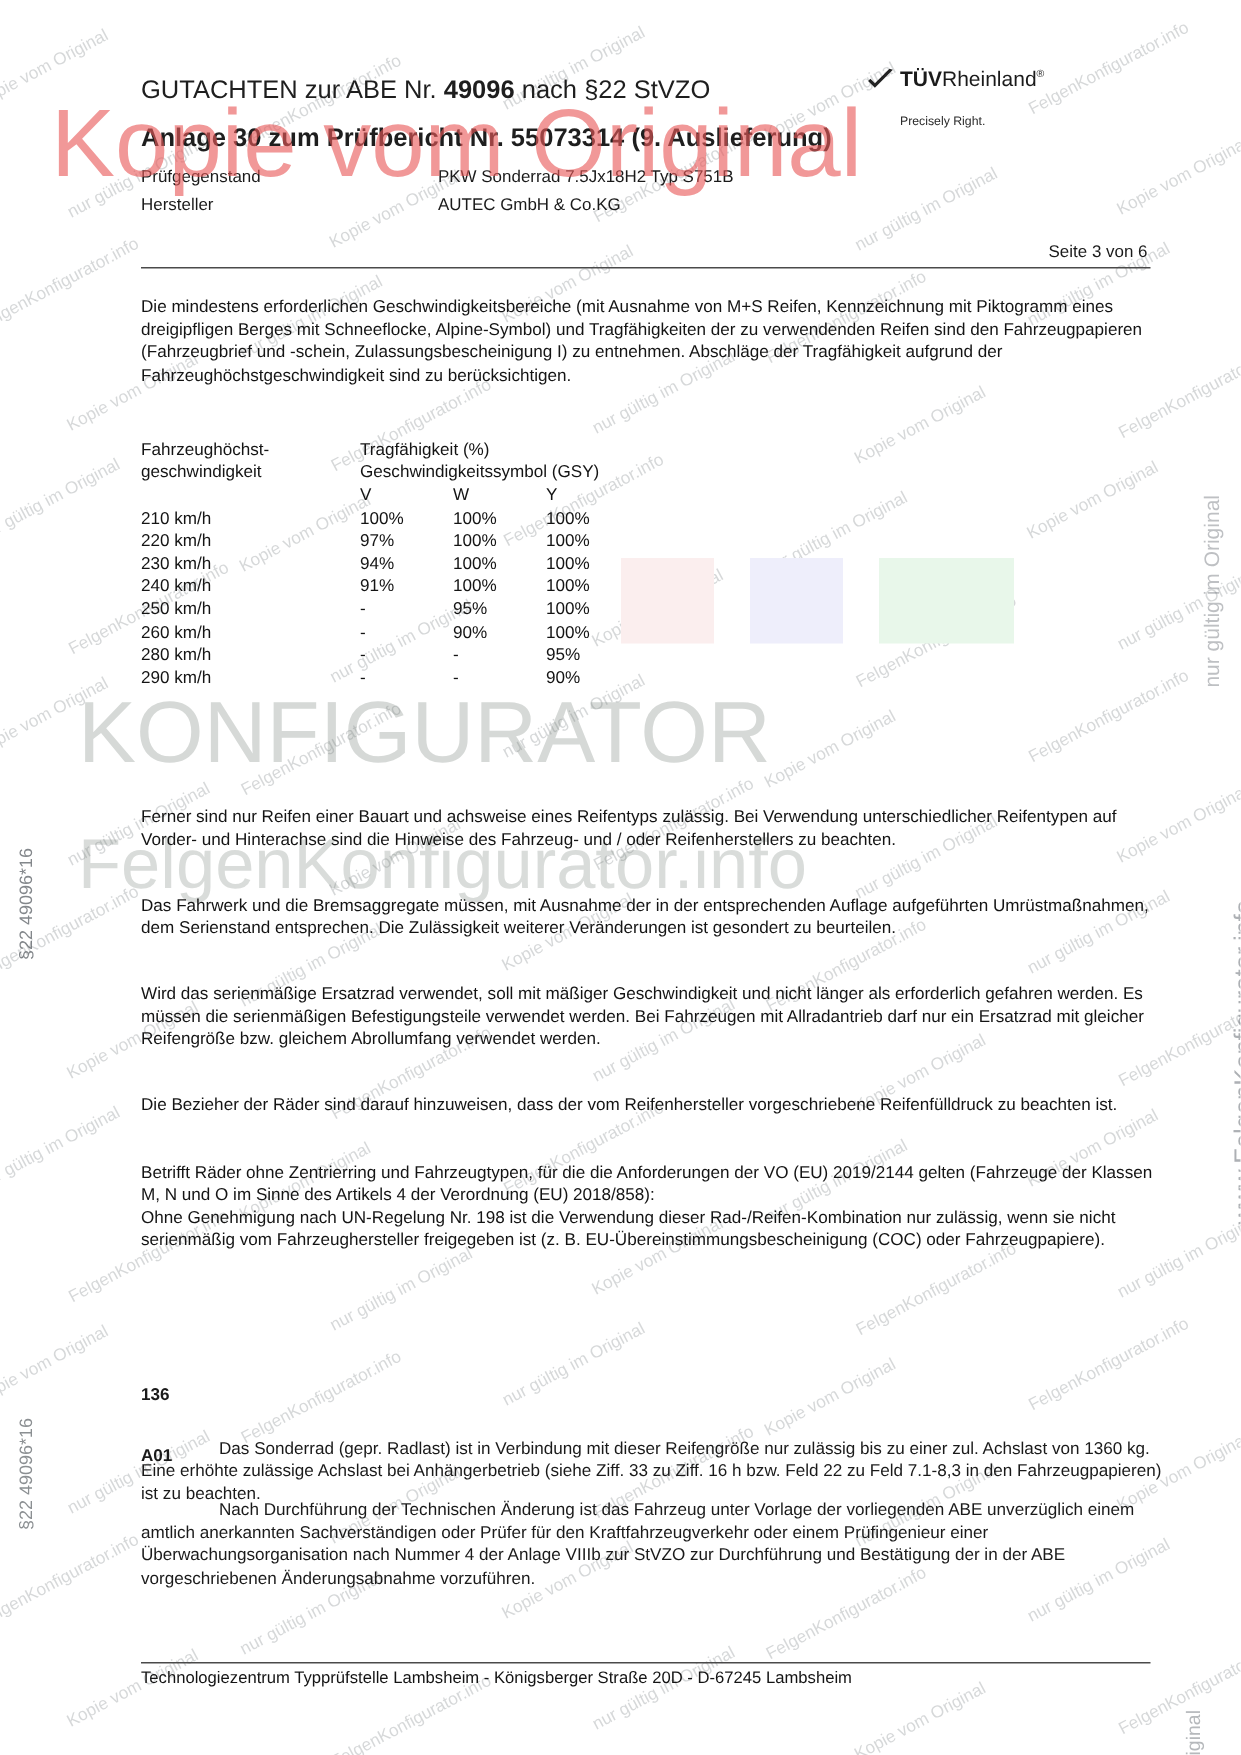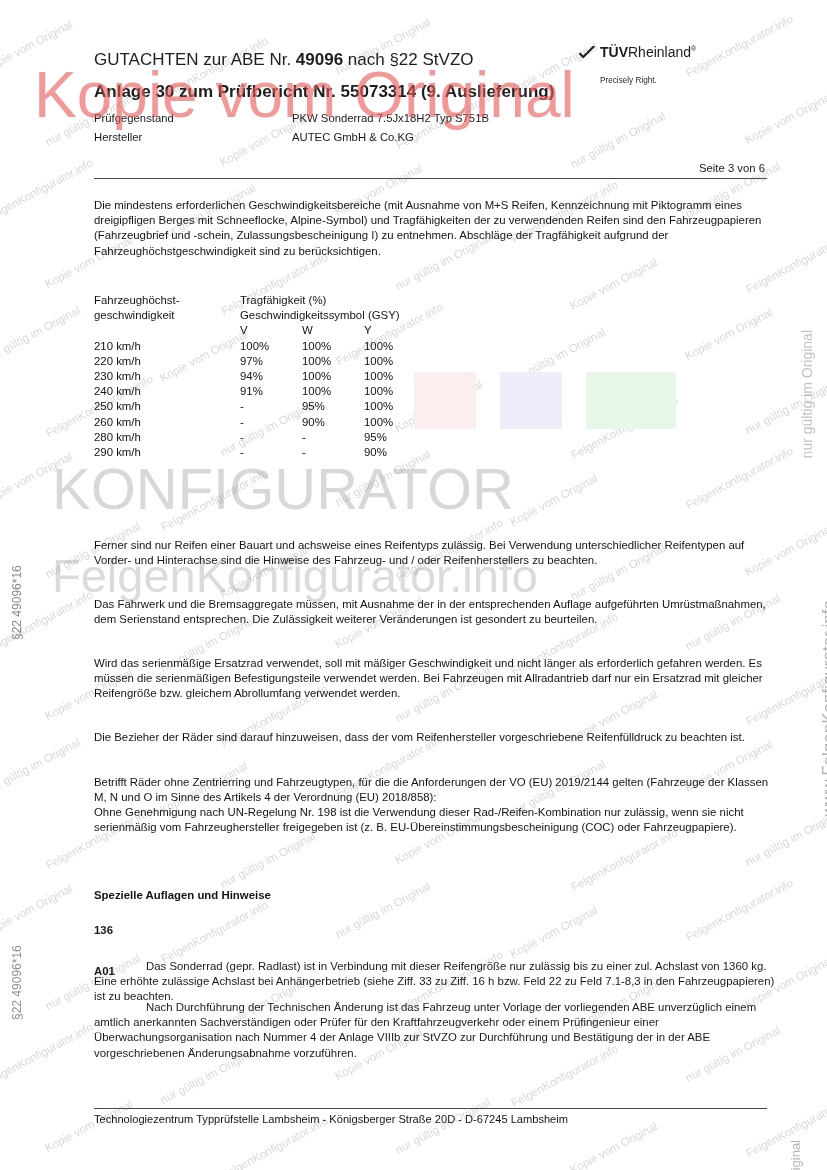--- a/index.html
+++ b/index.html
@@ -402,21 +402,20 @@
         </table>
     </div>
 
     <div class="para" style="top:538px">Ferner sind nur Reifen einer Bauart und achsweise eines Reifentyps zulässig. Bei Verwendung unterschiedlicher Reifentypen auf Vorder- und Hinterachse sind die Hinweise des Fahrzeug- und / oder Reifenherstellers zu beachten.</div>
     <div class="para" style="top:597px">Das Fahrwerk und die Bremsaggregate müssen, mit Ausnahme der in der entsprechenden Auflage aufgeführten Umrüstmaßnahmen, dem Serienstand entsprechen. Die Zulässigkeit weiterer Veränderungen ist gesondert zu beurteilen.</div>
     <div class="para" style="top:656px">Wird das serienmäßige Ersatzrad verwendet, soll mit mäßiger Geschwindigkeit und nicht länger als erforderlich gefahren werden. Es müssen die serienmäßigen Befestigungsteile verwendet werden. Bei Fahrzeugen mit Allradantrieb darf nur ein Ersatzrad mit gleicher Reifengröße bzw. gleichem Abrollumfang verwendet werden.</div>
     <div class="para" style="top:730px">Die Bezieher der Räder sind darauf hinzuweisen, dass der vom Reifenhersteller vorgeschriebene Reifenfülldruck zu beachten ist.</div>
     <div class="para" style="top:775px">Betrifft Räder ohne Zentrierring und Fahrzeugtypen, für die die Anforderungen der VO (EU) 2019/2144 gelten (Fahrzeuge der Klassen M, N und O im Sinne des Artikels 4 der Verordnung (EU) 2018/858):</div>
     <div class="para" style="top:805px">Ohne Genehmigung nach UN-Regelung Nr. 198 ist die Verwendung dieser Rad-/Reifen-Kombination nur zulässig, wenn sie nicht serienmäßig vom Fahrzeughersteller freigegeben ist (z. B. EU-Übereinstimmungsbescheinigung (COC) oder Fahrzeugpapiere).</div>
 
-    <div class="para bold" style="top:888px">Spezielle Auflagen und Hinweise</div>
 
     <div class="hang" style="top:923px">
       <span class="num">136</span>
       <span class="body"><span class="first-indent"></span><span>Das Sonderrad (gepr. Radlast) ist in Verbindung mit dieser Reifengröße nur zulässig bis zu einer zul. Achslast von 1360 kg. Eine erhöhte zulässige Achslast bei Anhängerbetrieb (siehe Ziff. 33 zu Ziff. 16 h bzw. Feld 22 zu Feld 7.1-8,3 in den Fahrzeugpapieren) ist zu beachten.</span></span>
     </div>
 
     <div class="hang" style="top:964px">
       <span class="num">A01</span>
       <span class="body"><span class="first-indent"></span><span>Nach Durchführung der Technischen Änderung ist das Fahrzeug unter Vorlage der vorliegenden ABE unverzüglich einem amtlich anerkannten Sachverständigen oder Prüfer für den Kraftfahrzeugverkehr oder einem Prüfingenieur einer Überwachungsorganisation nach Nummer 4 der Anlage VIIIb zur StVZO zur Durchführung und Bestätigung der in der ABE vorgeschriebenen Änderungsabnahme vorzuführen.</span></span>
     </div>

